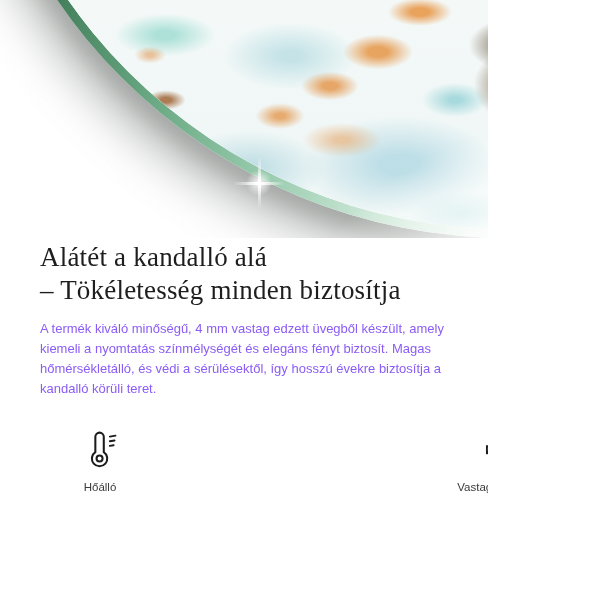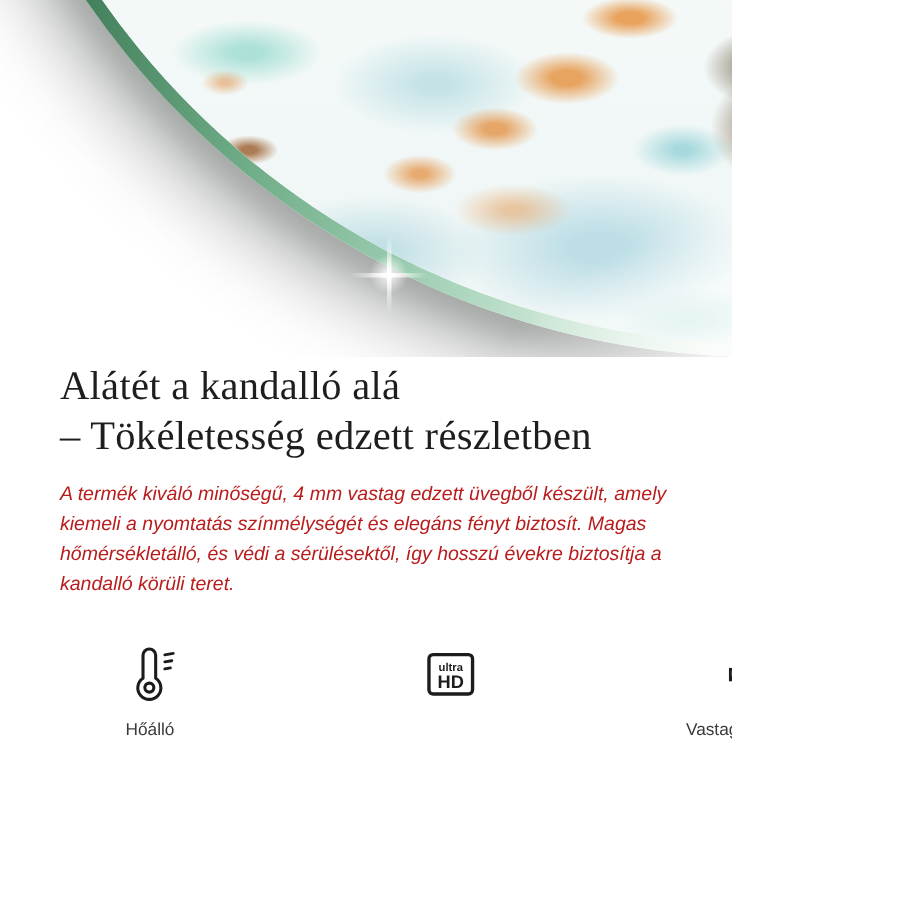--- a/index.html
+++ b/index.html
@@ -71,21 +71,21 @@
   }
 
   
   .content { padding:0 40px; }
   .title {
     font-family:"Liberation Serif", serif;
     font-weight:400; font-size:27px; line-height:33px; color:#1e1e1e;
     margin:3px 0 12px 0; letter-spacing:0.2px;
   }
   .desc {
-    font-size:13px; line-height:20px; color:#b91c1c; max-width:552px;font-style:italic;
+    font-size:13px; line-height:20px; color:#8b5cf6; max-width:552px;
   }
 
   
   .features {
     margin-top:27px;
     display:grid; grid-template-columns:repeat(3, 200px);
     row-gap:18px; justify-items:center;
   }
   .feature { display:flex; flex-direction:column; align-items:center; width:190px; }
   .ficon { width:46px; height:46px; display:flex; align-items:center; justify-content:center; }
@@ -105,48 +105,41 @@
     </div>
     <div class="fadeout"></div>
     <div class="sparkle">
         <span class="glow"></span>
       </div>
   </section>
 
   <main class="content">
     <h1 class="title">
       <span>Alátét a kandalló alá</span><br>
-      <span>– Tökéletesség edzett részletben</span>
+      <span>– Tökéletesség minden biztosítja</span>
     </h1>
     <p class="desc">A termék kiváló minőségű, 4 mm vastag edzett üvegből készült, amely kiemeli a nyomtatás színmélységét és elegáns fényt biztosít. Magas hőmérsékletálló, és védi a sérülésektől, így hosszú évekre biztosítja a kandalló körüli teret.</p>
   </main>
 
   <section class="features">
 
     <div class="feature">
       <span class="ficon">
         <svg viewBox="0 0 48 48" fill="none" stroke="#1c1c1c" stroke-width="2.2" stroke-linecap="round" stroke-linejoin="round">
           <path d="M18.5 26.8 V10.5 a4.5 4.5 0 0 1 9 0 V26.8 a8.2 8.2 0 1 1 -9 0 Z"></path>
           <circle cx="23" cy="33.5" r="3.2"></circle>
           <path d="M34 10.2 L40 9.2" stroke-width="2"></path>
           <path d="M34 15.2 L39 14.4" stroke-width="2"></path>
           <path d="M34 20.2 L38 19.5" stroke-width="2"></path>
         </svg>
       </span>
       <span class="flabel">Hőálló</span>
     </div>
 
     <div class="feature">
-      <span class="ficon">
-        <svg viewBox="0 0 48 48" fill="none">
-          <rect x="8.5" y="10" width="31" height="28" rx="3" stroke="#1c1c1c" stroke-width="2.4"></rect>
-          <text x="24" y="21.5" text-anchor="middle" font-family="Liberation Sans, sans-serif" font-size="8" font-weight="600" fill="#1c1c1c">ultra</text>
-          <text x="24" y="33.5" text-anchor="middle" font-family="Liberation Sans, sans-serif" font-size="13" font-weight="800" fill="#1c1c1c">HD</text>
-        </svg>
-      </span>
     </div>
 
 
 
 
     <div class="feature">
       <span class="ficon">
         <svg viewBox="0 0 48 48" fill="none">
           <defs>
             <pattern id="hatch" patternUnits="userSpaceOnUse" width="5" height="5" patternTransform="rotate(45 0 0)">

